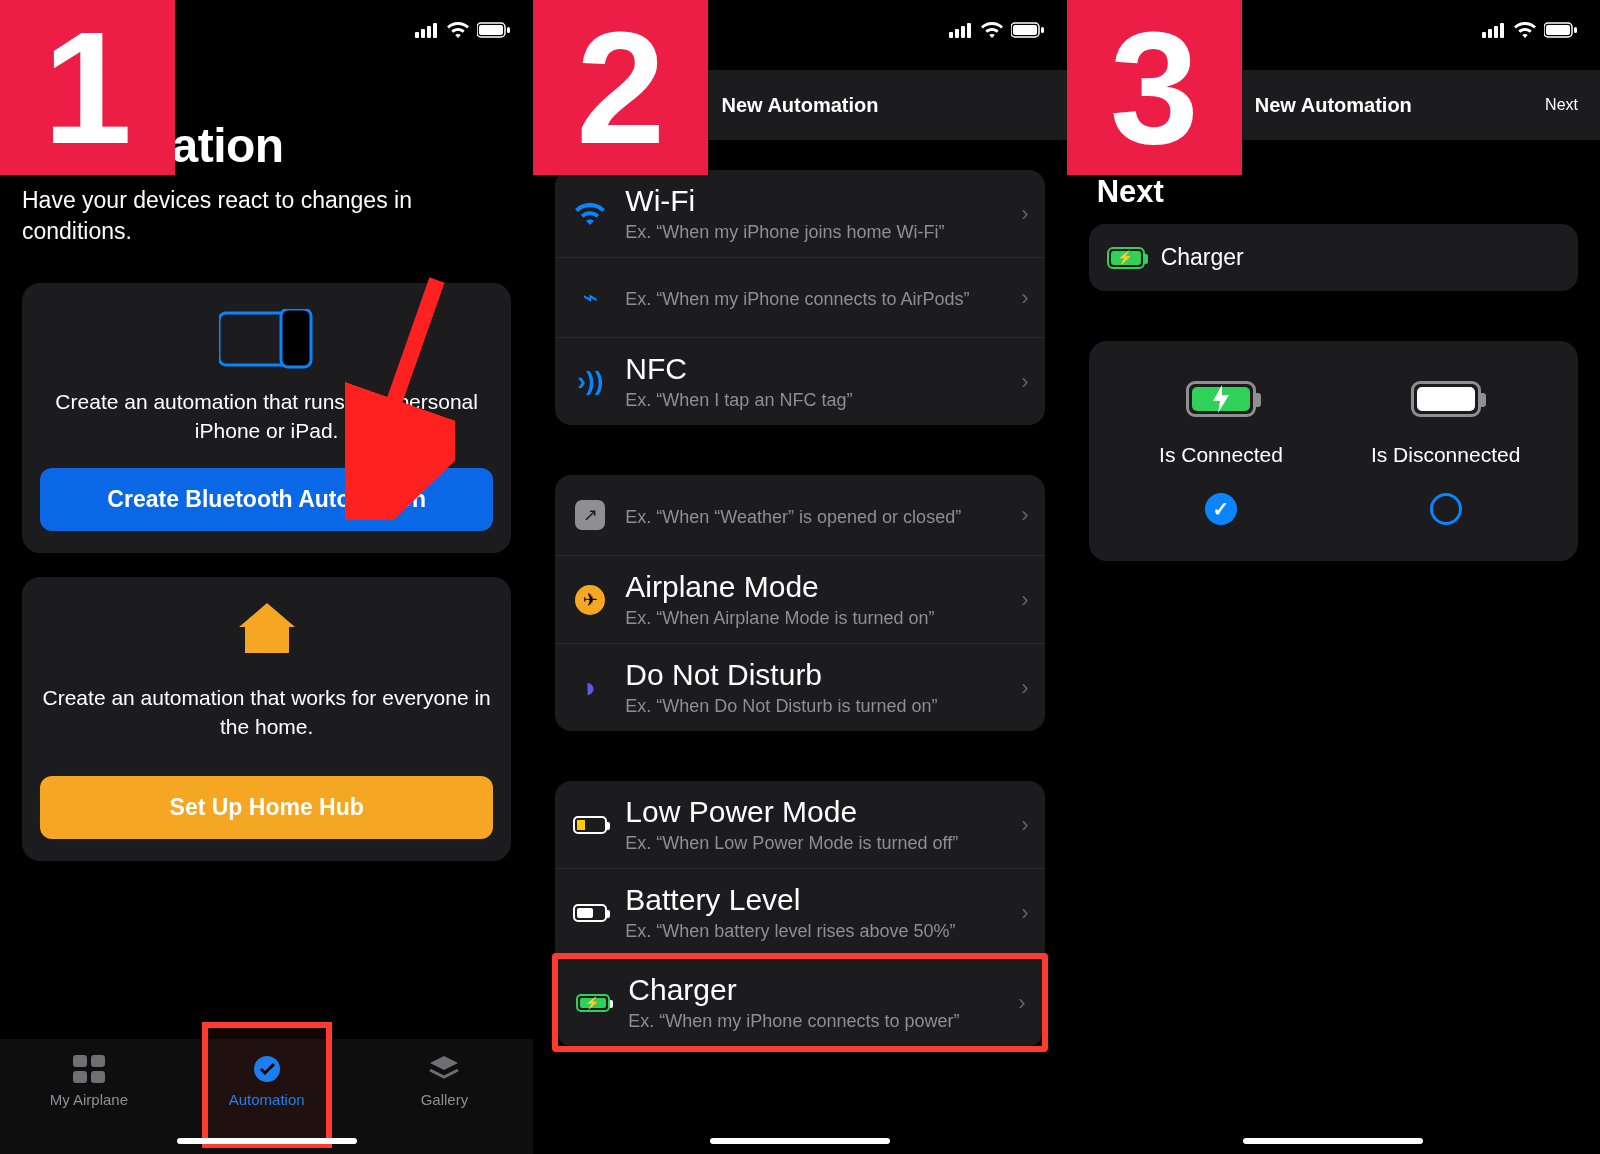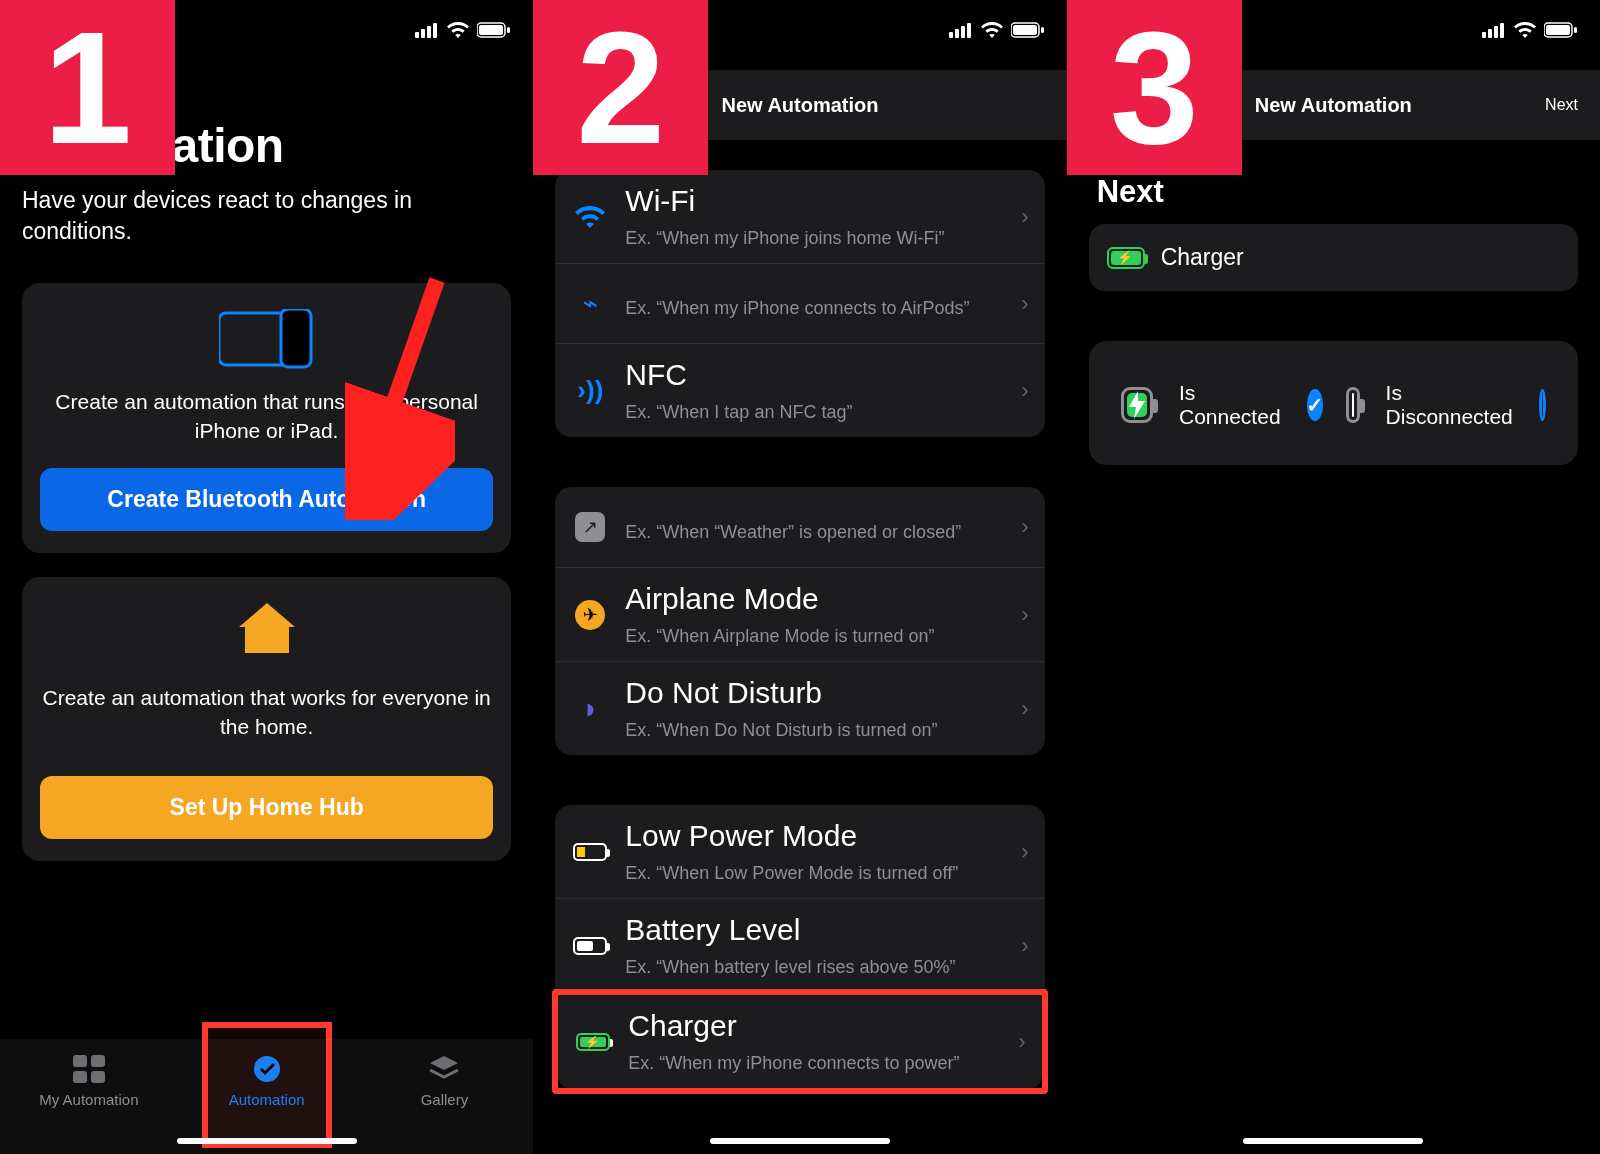--- a/index.html
+++ b/index.html
@@ -189,21 +189,21 @@
     width: 38px;
     height: 38px;
     margin-right: 16px;
     flex-shrink: 0;
     display: flex;
     align-items: center;
     justify-content: center;
   }
   .row-text { flex: 1; }
   .row-title { font-size: 30px; color: #fff; }
-  .row-sub { font-size: 18px; color: #8e8e93; margin-top: 10px; }
+  .row-sub { font-size: 18px; color: #8e8e93; margin-top: 4px; }
   .chevron { color: #636366; font-size: 22px; }
   .highlight-row {
     border: 6px solid #ff3b30;
     border-radius: 4px;
     margin: -3px 19px;
     position: relative;
     z-index: 10;
   }
   
   .s3-section-title {
@@ -224,20 +224,21 @@
   .option-card {
     background: #1c1c1e;
     border-radius: 18px;
     margin: 50px 22px 0 22px;
     padding: 40px 20px 36px 20px;
     display: flex;
     justify-content: space-around;
   }
   .option {
     display: flex;
+    flex-direction: column;
     align-items: center;
     gap: 26px;
     width: 200px;
   }
   .opt-label { font-size: 21px; }
   .radio {
     width: 32px;
     height: 32px;
     border-radius: 50%;
   }
@@ -355,21 +356,21 @@
     </svg>
 
     <div class="tabbar">
       <div class="tab inactive">
         <svg viewBox="0 0 36 32">
             <rect x="2" y="2" width="14" height="12" rx="3"></rect>
             <rect x="20" y="2" width="14" height="12" rx="3"></rect>
             <rect x="2" y="18" width="14" height="12" rx="3"></rect>
             <rect x="20" y="18" width="14" height="12" rx="3"></rect>
           </svg>
-        <span>My Automation</span>
+        <span>My Airplane</span>
       </div>
       <div class="tab active">
         <svg viewBox="0 0 36 32">
             <circle cx="18" cy="16" r="13"></circle>
             <path d="M12 16 L16 20 L25 11" stroke="#000" stroke-width="3" fill="none"></path>
           </svg>
         <span>Automation</span>
       </div>
       <div class="tab inactive">
         <svg viewBox="0 0 36 32">

